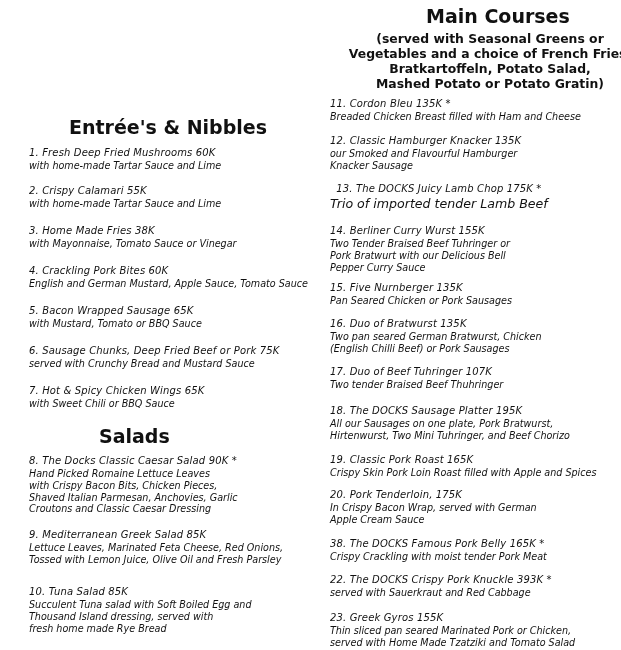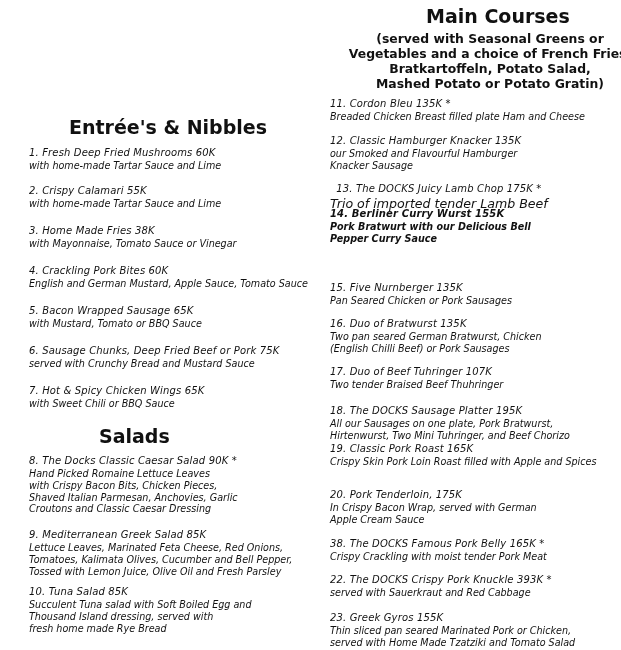--- a/index.html
+++ b/index.html
@@ -55,21 +55,20 @@
       <div class="item" style="top: 453px;">
         <span class="name">8. The Docks Classic Caesar Salad 90K *</span>
         <span class="desc">Hand Picked Romaine Lettuce Leaves</span>
         <span class="desc">with Crispy  Bacon Bits, Chicken Pieces,</span>
         <span class="desc">Shaved Italian Parmesan, Anchovies, Garlic</span>
         <span class="desc">Croutons and Classic Caesar Dressing</span>
       </div>
       <div class="item" style="top: 527px;">
         <span class="name">9.  Mediterranean Greek Salad 85K</span>
         <span class="desc">Lettuce Leaves, Marinated Feta Cheese, Red Onions,</span>
-        <span class="desc">Tomatoes, Kalimata Olives, Cucumber and Bell Pepper,</span>
         <span class="desc">Tossed with  Lemon Juice, Olive Oil and Fresh Parsley</span>
       </div>
       <div class="item" style="top: 584px;">
         <span class="name">10. Tuna Salad 85K</span>
         <span class="desc">Succulent Tuna salad with Soft Boiled Egg and</span>
         <span class="desc">Thousand  Island dressing, served with</span>
         <span class="desc">fresh home made Rye Bread</span>
       </div>
     </div>
 </div>
@@ -78,33 +77,34 @@
   <h2 class="sec-title" style="left:96px;top:5px;">Main Courses</h2>
   <div class="main-sub" style="left:10px;top:31px;width:300px;">
     <div>(served with Seasonal Greens or</div>
     <div>Vegetables and a choice of French Fries,</div>
     <div>Bratkartoffeln, Potato Salad,</div>
     <div>Mashed Potato or Potato Gratin)</div>
   </div>
   <div id="mains-list">
       <div class="item" style="top: 96px;">
         <span class="name">11. Cordon Bleu 135K *</span>
-        <span class="desc">Breaded Chicken Breast filled plate Ham and Cheese</span>
+        <span class="desc">Breaded Chicken Breast filled with Ham and Cheese</span>
       </div>
       <div class="item" style="top: 133px;">
         <span class="name">12. Classic Hamburger Knacker 135K</span>
         <span class="desc">our Smoked and Flavourful Hamburger</span>
         <span class="desc">Knacker Sausage</span>
       </div>
       <div class="item" style="top: 181px; text-align: center;">
         <span class="name">13. The DOCKS Juicy Lamb Chop 175K *</span>
         <span class="desc big">Trio of imported tender Lamb Beef</span>
       </div>
-      <div class="item" style="top: 206px; font-weight: bold;">
+      <div class="item" style="top: 223px;">
         <span class="name">14. Berliner Curry Wurst 155K</span>
+        <span class="desc">Two Tender Braised Beef Tuhringer or</span>
         <span class="desc">Pork Bratwurt with our Delicious Bell</span>
         <span class="desc">Pepper Curry Sauce</span>
       </div>
       <div class="item" style="top: 280px;">
         <span class="name">15. Five Nurnberger 135K</span>
         <span class="desc">Pan Seared Chicken or Pork Sausages</span>
       </div>
       <div class="item" style="top: 316px;">
         <span class="name">16. Duo of Bratwurst 135K</span>
         <span class="desc">Two pan seared German Bratwurst, Chicken</span>
@@ -112,21 +112,21 @@
       </div>
       <div class="item" style="top: 364px;">
         <span class="name">17. Duo of Beef Tuhringer 107K</span>
         <span class="desc">Two tender Braised Beef Thuhringer</span>
       </div>
       <div class="item" style="top: 403px;">
         <span class="name">18. The DOCKS Sausage Platter 195K</span>
         <span class="desc">All our Sausages on one plate, Pork Bratwurst,</span>
         <span class="desc">Hirtenwurst, Two Mini Tuhringer, and Beef Chorizo</span>
       </div>
-      <div class="item" style="top: 441px;">
+      <div class="item" style="top: 452px;">
         <span class="name">19. Classic Pork Roast 165K</span>
         <span class="desc">Crispy Skin Pork Loin Roast filled with Apple and Spices</span>
       </div>
       <div class="item" style="top: 487px;">
         <span class="name">20. Pork Tenderloin, 175K</span>
         <span class="desc">In Crispy Bacon Wrap, served with German</span>
         <span class="desc">Apple Cream Sauce</span>
       </div>
       <div class="item" style="top: 536px;">
         <span class="name">38. The DOCKS Famous Pork Belly 165K *</span>

